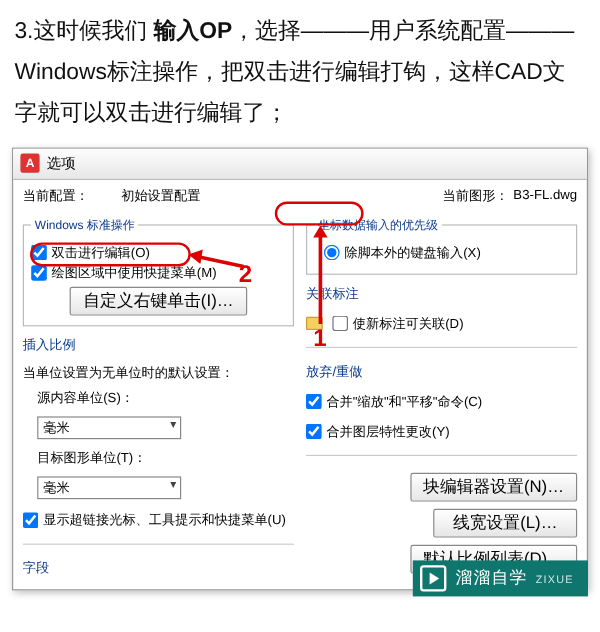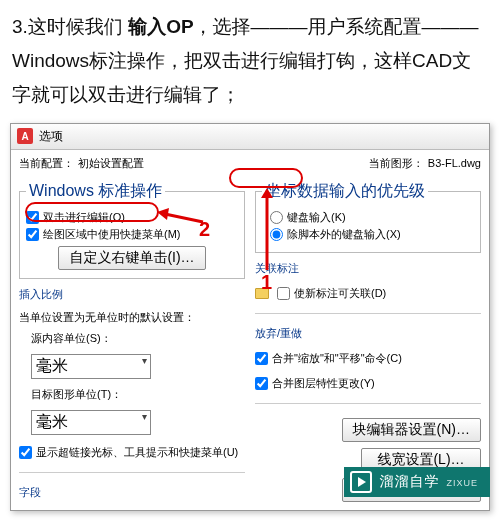--- a/index.html
+++ b/index.html
@@ -4,35 +4,35 @@
 <style>
   * { box-sizing: border-box; margin: 0; padding: 0; }
   body { font-family: "Microsoft YaHei", SimSun, sans-serif; font-size: 12px; background: #fff; width: 500px; }
   .instruction { padding: 10px 12px; font-size: 19px; line-height: 1.8; color: #111; }
   .bold { font-weight: 700; }
   .window { margin: 0 10px 10px 10px; background: #fff; border: 1px solid #999; box-shadow: 2px 2px 6px rgba(0,0,0,.25); position: relative; }
   .titlebar { height: 26px; background: linear-gradient(#fdfdfd,#e7e7e7); border-bottom:1px solid #bbb; display:flex; align-items:center; padding:0 6px; font-size:12px; }
   .app-icon { width:16px; height:16px; background:#d33; color:#fff; font-weight:700; font-size:10px; display:inline-flex; align-items:center; justify-content:center; border-radius:2px; margin-right:6px; }
   .body { display:flex; flex-direction:column; }
   .config-row { display:flex; align-items:center; padding:6px 8px 4px; font-size:11px; gap:4px; }
-  .config-val { display:inline-block; min-width:120px; }
+  .config-val { display:inline-block; min-width:120px;margin-left:23px; }
   .tabs { display:flex; border-bottom:1px solid #aaa; padding:0 4px; margin-top:2px; position:relative; }
   .tab { padding:4px 8px; font-size:11px; border:1px solid #aaa; border-bottom:none; margin-right:-1px; background:#f2f2f2; cursor:pointer; position:relative; top:1px; border-radius:3px 3px 0 0; white-space:nowrap;}
   .tab.active { background:#fff; border-bottom:1px solid #fff; z-index:2; }
   .tab-content { display:flex; padding:6px 8px 8px; gap:10px; }
   .col { flex:1; display:flex; flex-direction:column; gap:6px; }
   .group-title { font-size:11px; color:#0a3a8a; margin:2px 0 2px 0; }
   fieldset { border:1px solid #bbb; padding:6px 6px 8px 6px; }
-  fieldset legend { font-size:16px; color:#0a3a8a; padding:0 3px; }
+  fieldset legend { font-size:10px; color:#0a3a8a; padding:0 3px; }
   .chk { display:flex; align-items:center; gap:4px; font-size:11px; margin:2px 0; }
   .chk input { width:13px; height:13px; }
   .radio { display:flex; align-items:center; gap:4px; font-size:11px; margin:2px 0 2px 8px; }
   .btn { font-size:14px; padding:2px 10px; background:linear-gradient(#fff,#e6e6e6); border:1px solid #888; border-radius:2px; cursor:pointer; display:inline-block; }
   .wide { min-width:140px; text-align:center; }
-  .select { border:1px solid #888; background:#fff; font-size:16px; padding:1px 16px 1px 4px; min-width:120px; display:inline-block; position:relative; }
+  .select { border:1px solid #888; background:#fff; font-size:11px; padding:1px 16px 1px 4px; min-width:120px; display:inline-block; position:relative; }
   .select::after { content:"▾"; position:absolute; right:3px; top:0; font-size:10px; color:#444; }
   .sub { margin-left:12px; font-size:11px; margin-bottom:2px; }
   .hr { height:1px; background:#ccc; margin:4px 0; }
   .right-btns .btn { min-width:120px; text-align:center; }
   .right-stack { display:flex; flex-direction:column; gap:6px; align-items:flex-end; margin-top:4px;}
   .box1 { position:absolute; border:2px solid #d00; border-radius:10px; pointer-events:none; }
   .arrow { position:absolute; pointer-events:none; }
   .arrow svg { overflow:visible; }
   .ann { position:absolute; color:#d00; font-size:20px; font-weight:700; }
   .brand { position:absolute; right:10px; bottom:30px; background:#0f766e; color:#fff; padding:6px 12px 6px 36px; font-size:14px; letter-spacing:1px; }
@@ -93,24 +93,20 @@
         <div class="hr"></div>
 
         <div class="group-title">字段</div>
 
       </div>
 
       <div class="col">
         <fieldset>
           <legend>坐标数据输入的优先级</legend>
           <label class="radio">
-              <input type="radio" name="pri" style="">
-              <span>键盘输入(K)</span>
-            </label>
-          <label class="radio">
               <input type="radio" name="pri" checked="" style="">
               <span>除脚本外的键盘输入(X)</span>
             </label>
         </fieldset>
 
         <div class="group-title">关联标注</div>
         <label class="chk">
           <span class="folder-icon"></span>
           <input type="checkbox" style="">
           <span>使新标注可关联(D)</span>

